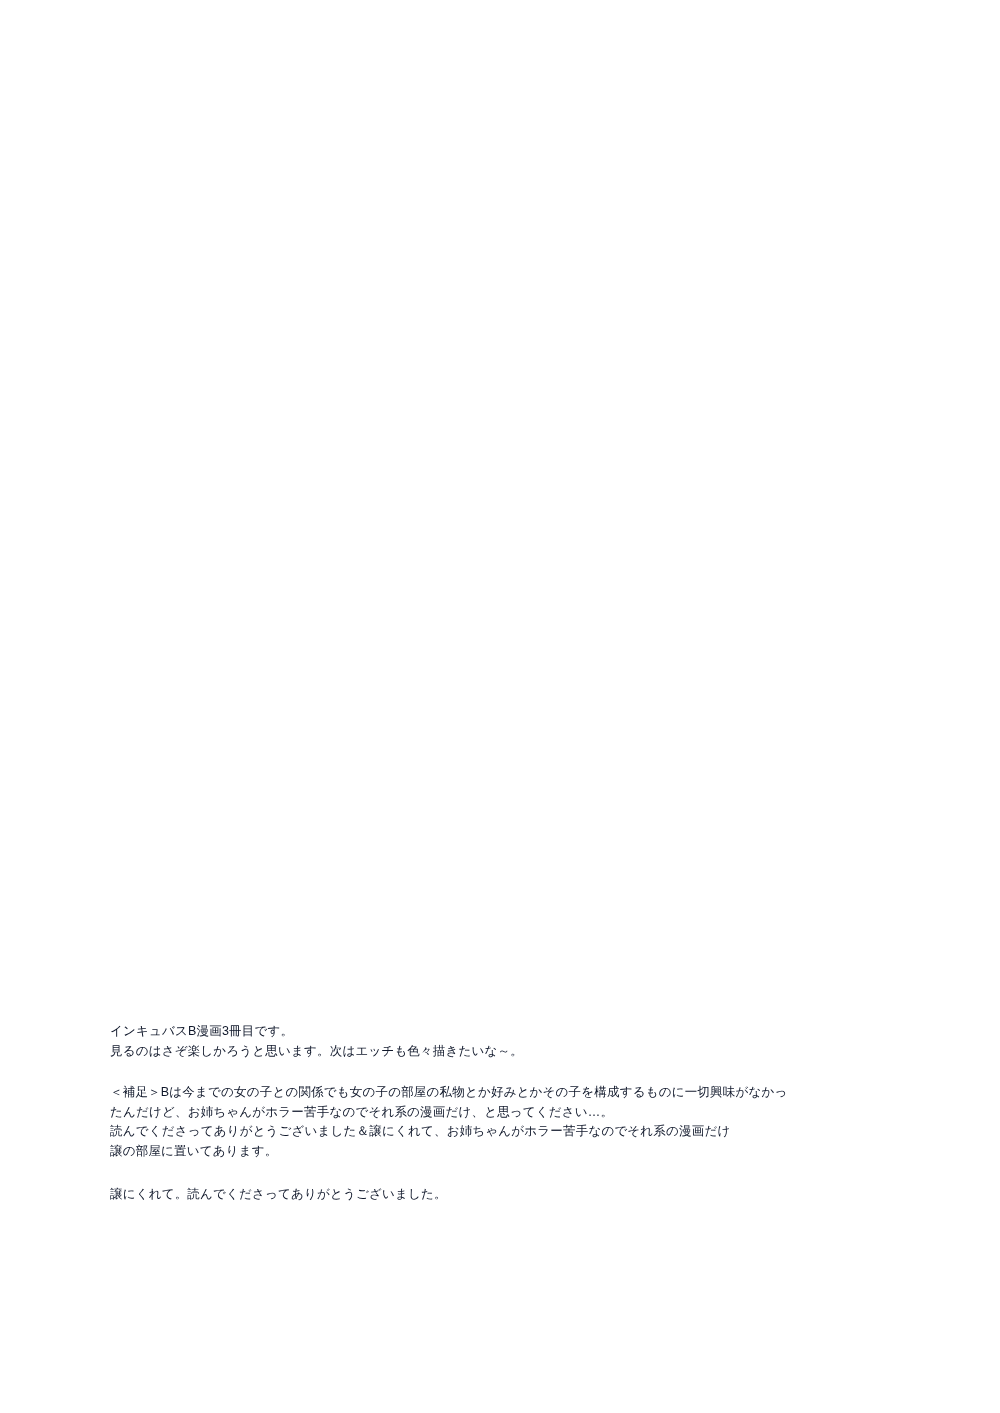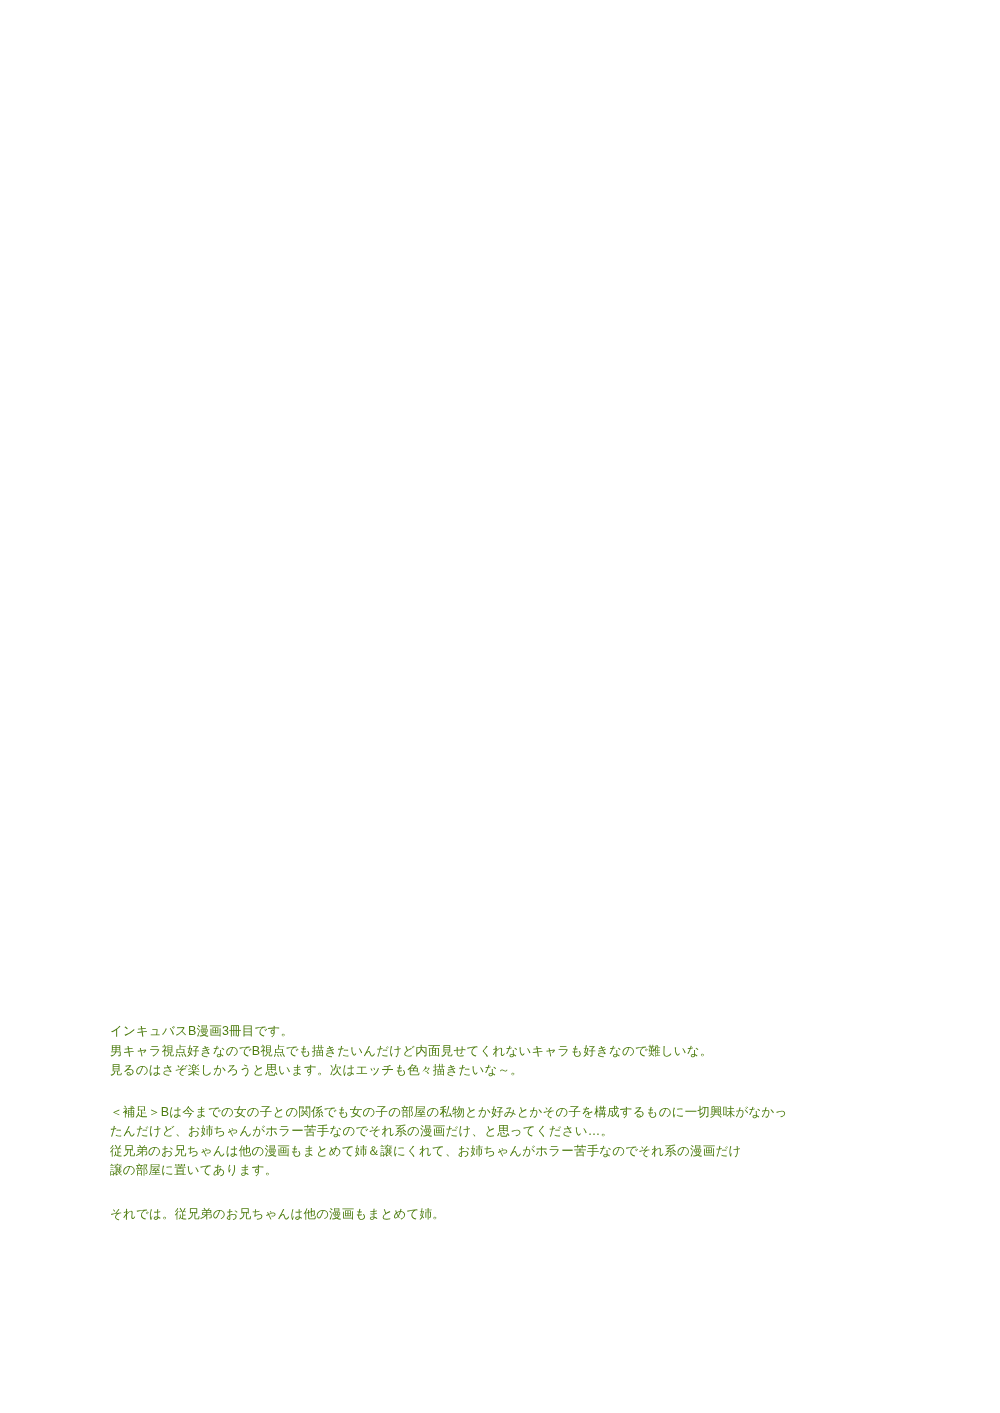--- a/index.html
+++ b/index.html
@@ -13,21 +13,21 @@
     height: 1413px;
     background: #ffffff;
     overflow: hidden;
     font-family: "Liberation Sans", "DejaVu Sans", sans-serif;
   }
   .afterword {
     position: absolute;
     left: 110px;
     top: 1022px;
     width: 680px;
-    color: #4d7c0f;
+    color: #0f172a;
     font-size: 12.5px;
     line-height: 19.5px;
     letter-spacing: 0.2px;
   }
   .paragraph + .paragraph {
     margin-top: 22px;
   }
   .paragraph.closing {
     margin-top: 24px;
   }
@@ -36,29 +36,28 @@
   }
 </style>
 </head>
 <body>
 
 <div class="page">
   <div class="afterword">
 
     <div class="paragraph">
       <div class="text-line">インキュバスB漫画3冊目です。</div>
-      <div class="text-line">男キャラ視点好きなのでB視点でも描きたいんだけど内面見せてくれないキャラも好きなので難しいな。</div>
       <div class="text-line">見るのはさぞ楽しかろうと思います。次はエッチも色々描きたいな～。</div>
     </div>
 
     <div class="paragraph">
       <div class="text-line">＜補足＞Bは今までの女の子との関係でも女の子の部屋の私物とか好みとかその子を構成するものに一切興味がなかっ</div>
       <div class="text-line">たんだけど、お姉ちゃんがホラー苦手なのでそれ系の漫画だけ、と思ってください…。</div>
-      <div class="text-line">従兄弟のお兄ちゃんは他の漫画もまとめて姉＆譲にくれて、お姉ちゃんがホラー苦手なのでそれ系の漫画だけ</div>
+      <div class="text-line">読んでくださってありがとうございました＆譲にくれて、お姉ちゃんがホラー苦手なのでそれ系の漫画だけ</div>
       <div class="text-line">譲の部屋に置いてあります。</div>
     </div>
 
     <div class="paragraph closing">
-      <div class="text-line">それでは。従兄弟のお兄ちゃんは他の漫画もまとめて姉。</div>
+      <div class="text-line">譲にくれて。読んでくださってありがとうございました。</div>
     </div>
 
   </div>
 </div>
 
 </body></html>

